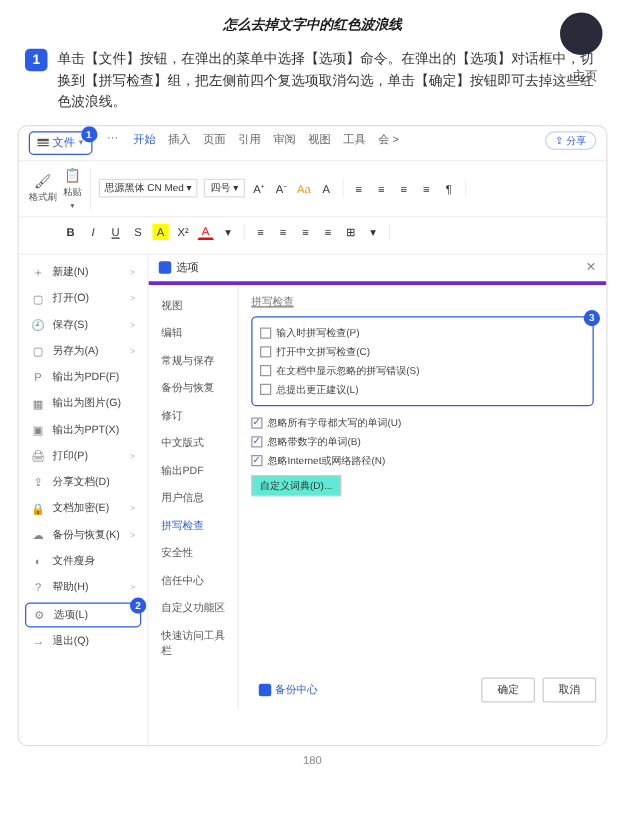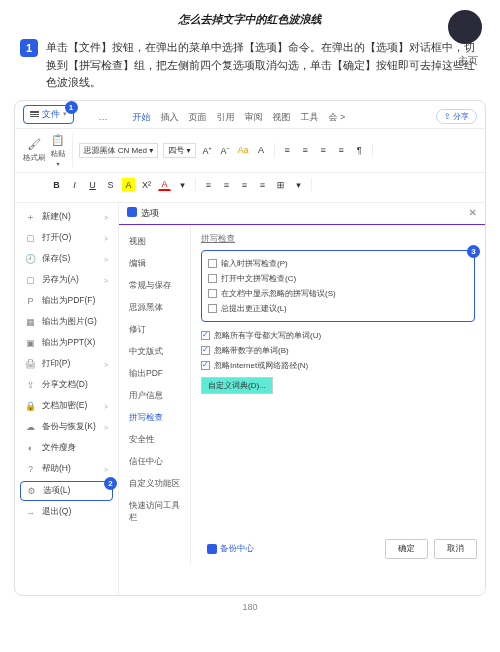--- a/index.html
+++ b/index.html
@@ -5,21 +5,21 @@
 *{margin:0;padding:0;box-sizing:border-box;font-family:"Microsoft YaHei",Arial,sans-serif}
 body{width:500px;height:652px;background:#fff;position:relative;font-size:9px;color:#333}
 .title-row{display:flex;align-items:center;justify-content:center;padding:12px 0 6px;position:relative}
 .title{font-size:11px;font-weight:900;font-style:italic;color:#1a1a1a}
 .avatar{position:absolute;right:18px;top:10px;width:34px;height:34px;border-radius:50%;background:#2a2a3a;border:2px solid #2a2a3a}
 .homepage{position:absolute;right:22px;top:54px;font-size:10px;color:#555}
 .step{display:flex;padding:6px 20px 8px;gap:8px}
 .step-num{background:#2b5ce6;color:#fff;width:18px;height:18px;border-radius:4px;display:flex;align-items:center;justify-content:center;font-size:11px;font-weight:bold;flex-shrink:0}
 .step-text{font-size:11px;line-height:1.6;color:#333}
 .app{margin:0 14px;border:1px solid #e0e0e0;border-radius:8px;overflow:hidden;background:#fff}
-.tabbar{display:flex;align-items:flex-end;padding:4px 8px;gap:25px;font-size:9px;border-bottom:1px solid #eee;position:relative}
+.tabbar{display:flex;align-items:flex-start;padding:4px 8px;gap:12px;font-size:9px;border-bottom:1px solid #eee;position:relative}
 .menu-btn{border:1.5px solid #2b5ce6;border-radius:4px;padding:2px 6px;display:flex;gap:3px;align-items:center;position:relative}
 .ham{display:inline-flex;flex-direction:column;gap:1.2px}
 .ham span{width:9px;height:1.2px;background:#555}
 .file-txt{color:#2b5ce6;font-weight:500}
 .tab{color:#666}
 .tab.active{color:#2b5ce6;font-weight:500}
 .badge{position:absolute;width:13px;height:13px;background:#2b5ce6;color:#fff;border-radius:50%;font-size:8px;display:flex;align-items:center;justify-content:center;font-weight:bold}
 .b1{top:-5px;right:-5px}
 .share{margin-left:auto;color:#2b5ce6;border:1px solid #c0d4ff;border-radius:10px;padding:1px 7px;font-size:8px}
 .toolbar{display:flex;padding:5px 8px;gap:6px;border-bottom:1px solid #eee;align-items:center}
@@ -28,21 +28,21 @@
 .tool-icon{width:14px;height:14px;display:flex;align-items:center;justify-content:center;font-size:11px}
 .font-sel{border:1px solid #ddd;padding:1px 4px;font-size:8px;background:#fff}
 .fmt-btn{width:13px;height:13px;display:flex;align-items:center;justify-content:center;font-size:9px;border:1px solid transparent}
 .workspace{display:flex;height:392px}
 .filemenu{width:104px;border-right:1px solid #eee;padding:4px 0;overflow:hidden}
 .fm-item{display:flex;align-items:center;gap:6px;padding:4.5px 10px;font-size:8.5px;color:#444;position:relative}
 .fm-item.sel{border:1.5px solid #2b5ce6;border-radius:4px;margin:1px 5px;padding:3px 5px}
 .fm-icon{width:11px;height:11px;display:flex;align-items:center;justify-content:center;color:#888;font-size:9px}
 .fm-arrow{margin-left:auto;color:#aaa;font-size:7px}
 .dialog{flex:1;background:#fff;position:relative}
-.dlg-titlebar{display:flex;align-items:flex-start;padding:4px 8px;font-size:9px;border-bottom:1px solid #6d28d9}
+.dlg-titlebar{display:flex;align-items:center;padding:4px 8px;font-size:9px;border-bottom:3px solid #6d28d9}
 .dlg-logo{width:10px;height:10px;background:#2b5ce6;border-radius:2px;margin-right:4px}
 .dlg-close{margin-left:auto;color:#888;font-size:10px}
 .dlg-body{display:flex;height:340px}
 .dlg-nav{width:72px;border-right:1px solid #eee;padding:6px 0}
 .dlg-nav-item{padding:5px 10px;font-size:8.5px;color:#555}
 .dlg-nav-item.active{color:#2b5ce6;font-weight:500}
 .dlg-content{flex:1;padding:8px 10px;position:relative}
 .sect-title{font-size:8.5px;color:#777;text-decoration:underline;margin-bottom:5px}
 .check-group{border:1.5px solid #2b5ce6;border-radius:4px;padding:5px 6px;margin-bottom:6px;position:relative}
 .chk-row{display:flex;align-items:center;gap:4px;font-size:8px;color:#444;padding:2px 0}
@@ -220,21 +220,21 @@
       <div class="dlg-titlebar">
         <div class="dlg-logo"></div>
         <span>选项</span>
         <span class="dlg-close">✕</span>
       </div>
       <div class="dlg-body">
         <div class="dlg-nav" id="dlg-nav-host">
             <div class="dlg-nav-item">视图</div>
             <div class="dlg-nav-item">编辑</div>
             <div class="dlg-nav-item">常规与保存</div>
-            <div class="dlg-nav-item">思源黑体</div>
+            <div class="dlg-nav-item">备份与恢复</div>
             <div class="dlg-nav-item">修订</div>
             <div class="dlg-nav-item">中文版式</div>
             <div class="dlg-nav-item">输出PDF</div>
             <div class="dlg-nav-item">用户信息</div>
             <div class="dlg-nav-item active">拼写检查</div>
             <div class="dlg-nav-item">安全性</div>
             <div class="dlg-nav-item">信任中心</div>
             <div class="dlg-nav-item">自定义功能区</div>
             <div class="dlg-nav-item">快速访问工具栏</div>
           </div>

